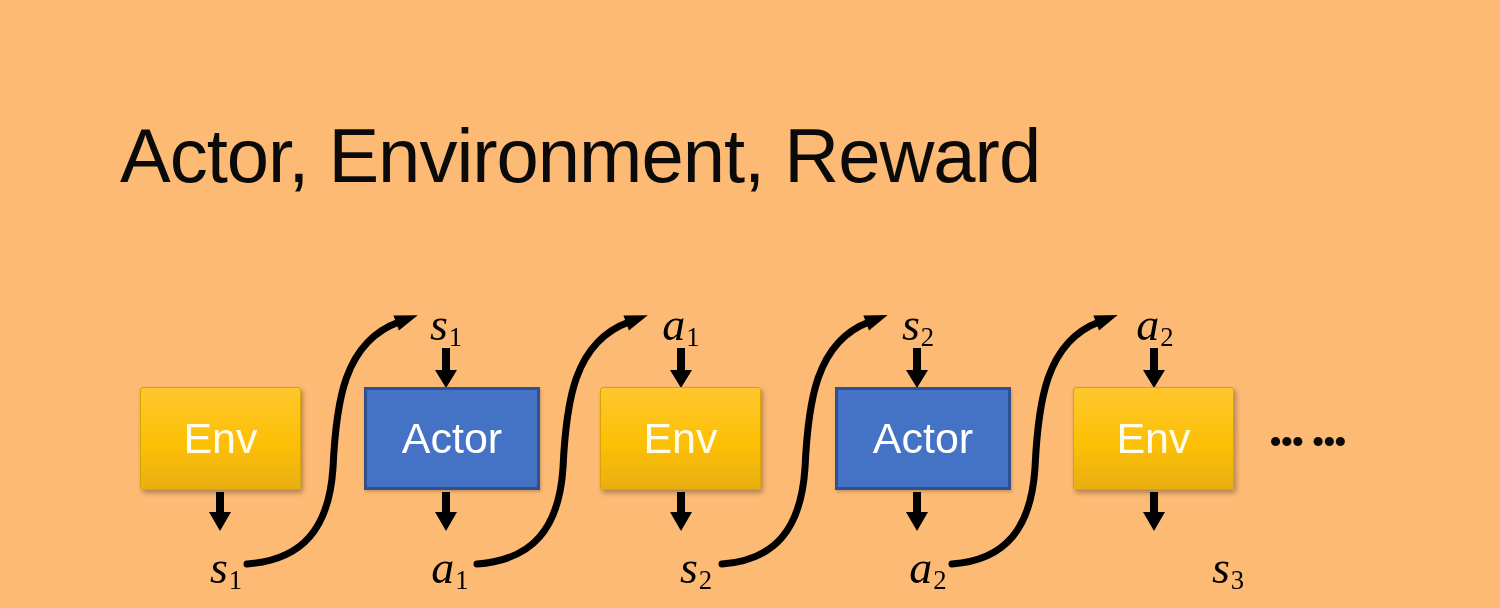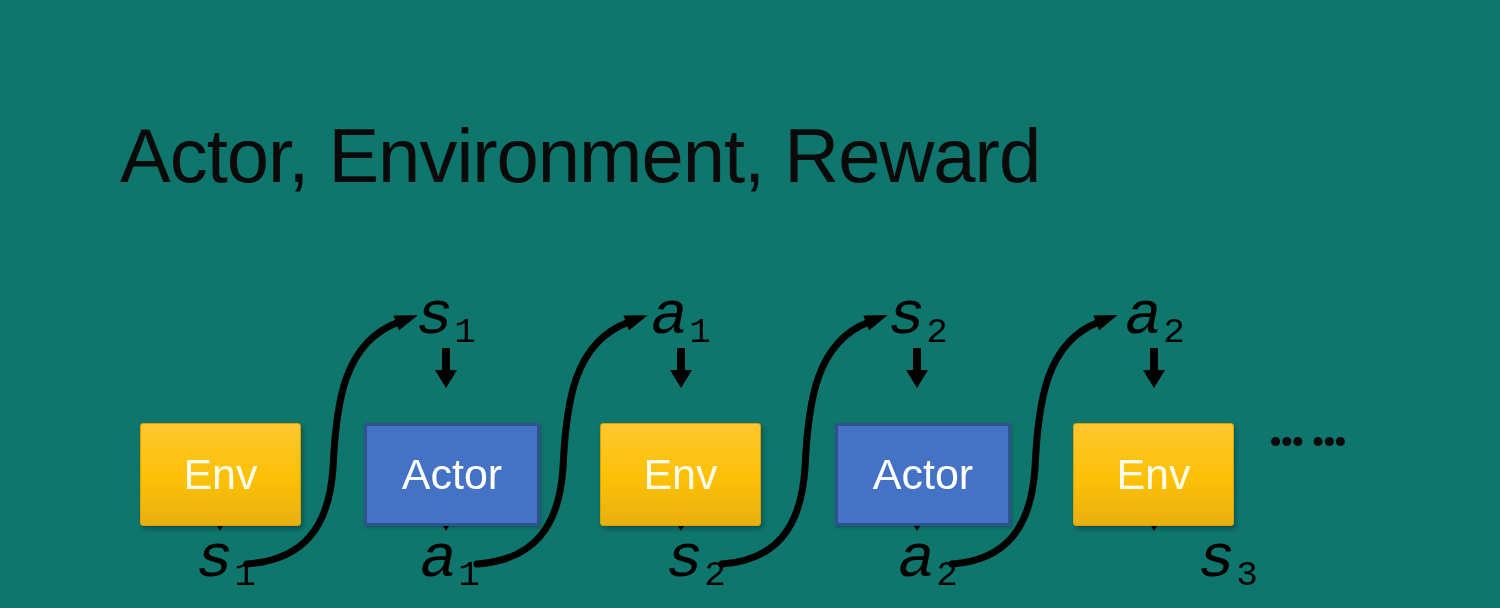--- a/index.html
+++ b/index.html
@@ -4,21 +4,21 @@
 <style>
   html, body {
     margin: 0;
     padding: 0;
     background: #ffffff;
   }
   .stage {
     position: relative;
     width: 1500px;
     height: 608px;
-    background: #0f766e;
+    background: #fdba74;
     overflow: hidden;
     font-family: "Liberation Sans", sans-serif;
   }
   .title {
     position: absolute;
     left: 120px;
     top: 112px;
     margin: 0;
     font-family: "Liberation Sans", sans-serif;
     font-size: 76px;
@@ -37,44 +37,43 @@
   .box {
     position: absolute;
     top: 387px;
     height: 103px;
     display: flex;
     align-items: center;
     justify-content: center;
     box-sizing: border-box;
     font-size: 43px;
     line-height: 1;
-    margin-top: 36px;
   }
   .env {
     width: 161px;
     background: linear-gradient(180deg, var(--env-top, #FFC72E) 0%, var(--env-mid, #FCC005) 55%, var(--env-bottom, #E9AF12) 100%);
     border: 1px solid var(--env-border, #D8A400);
     border-radius: 3px;
     box-shadow: 2px 3px 5px rgba(0,0,0,0.30);
     color: var(--env-text, #FFFCEB);
   }
   .actor {
     width: 176px;
     background: var(--actor-fill, #4472C4);
     border: 3px solid var(--actor-border, #2F528F);
     box-shadow: 1px 2px 3px rgba(0,0,0,0.20);
     color: var(--actor-text, #FFFFFF);
   }
   .ml {
     position: absolute;
     transform: translateX(-50%);
-    font-family: Liberation Mono, monospace;
+    font-family: Liberation Serif, serif;
     font-style: italic;
-    font-size: 62px;
-    line-height: 64px;
+    font-size: 46px;
+    line-height: 80px;
     color: #000;
     white-space: nowrap;
   }
   .ml sub {
     font-style: normal;
     font-size: 0.58em;
     vertical-align: -0.24em;
     margin-left: 1px;
   }
   .ml.top { top: 285px; }

